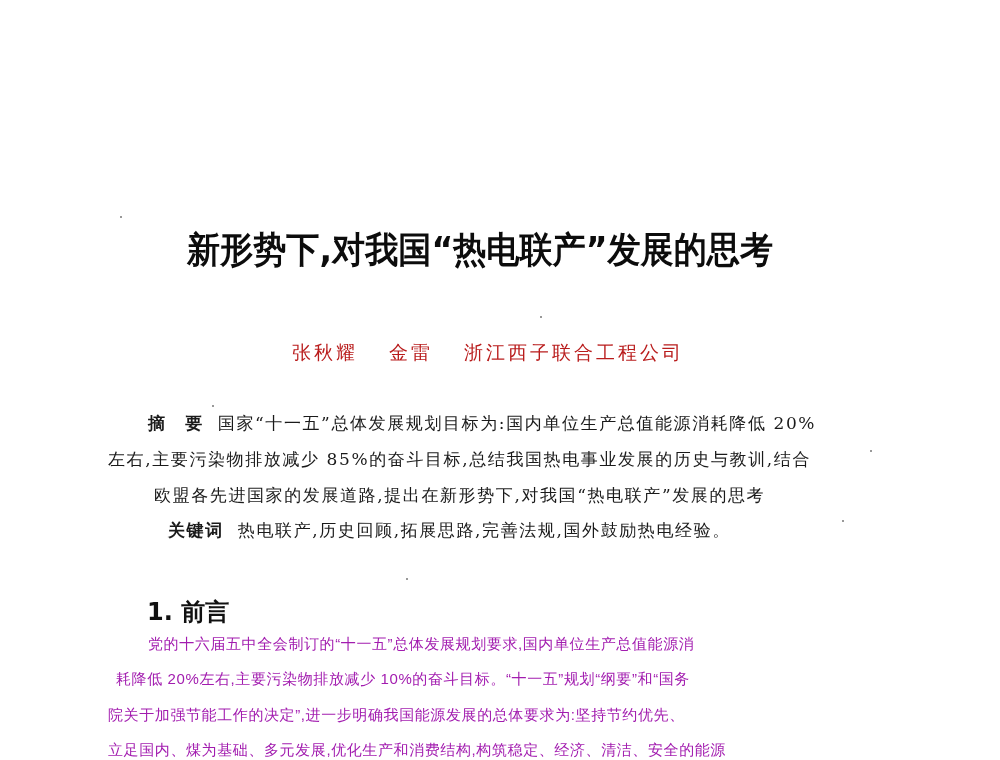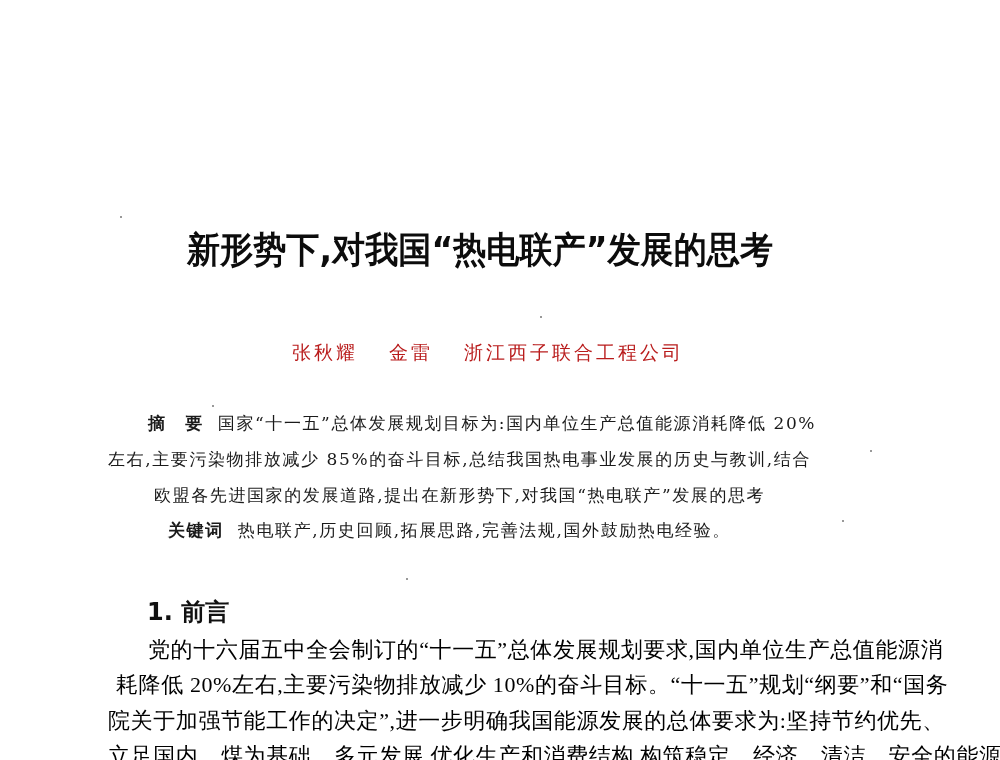--- a/index.html
+++ b/index.html
@@ -17,21 +17,21 @@
   }
   .authors { left: 292px; top: 340px; font-size: 19px; letter-spacing: 3px; color: #b91c1c; }
   .authors span { margin-right: 22px; }
   .abs-line { font-size: 17px; letter-spacing: 1.6px; color: #1a1a1a; }
   .label-bold { font-weight: bold; font-family: "DejaVu Sans", "Liberation Sans", sans-serif; }
   .l1 { left: 148px; top: 412px; }
   .l2 { left: 108px; top: 448px; }
   .l3 { left: 108px; top: 484px; margin-left: 46px; }
   .l4 { left: 148px; top: 519px; margin-left: 20px; }
   .section { left: 147px; top: 596px; font-size: 24px; font-weight: bold; font-family: "DejaVu Sans", "Liberation Sans", sans-serif; }
-  .body-line { font-size: 22px; letter-spacing: 0.6px; color: #000000; font-family: Liberation Serif, serif; }
+  .body-line { font-size: 15px; letter-spacing: 0.6px; color: #a21caf; font-family: Liberation Sans, sans-serif; }
   .b1 { left: 148px; top: 635px; }
   .b2 { left: 116px; top: 670px; }
   .b3 { left: 108px; top: 706px; }
   .b4 { left: 108px; top: 741px; }
   .dot { position: absolute; width: 2px; height: 2px; background: #777; border-radius: 1px; }
 </style>
 </head>
 <body>
 
 <div class="abs title">新形势下,对我国“热电联产”发展的思考</div>

